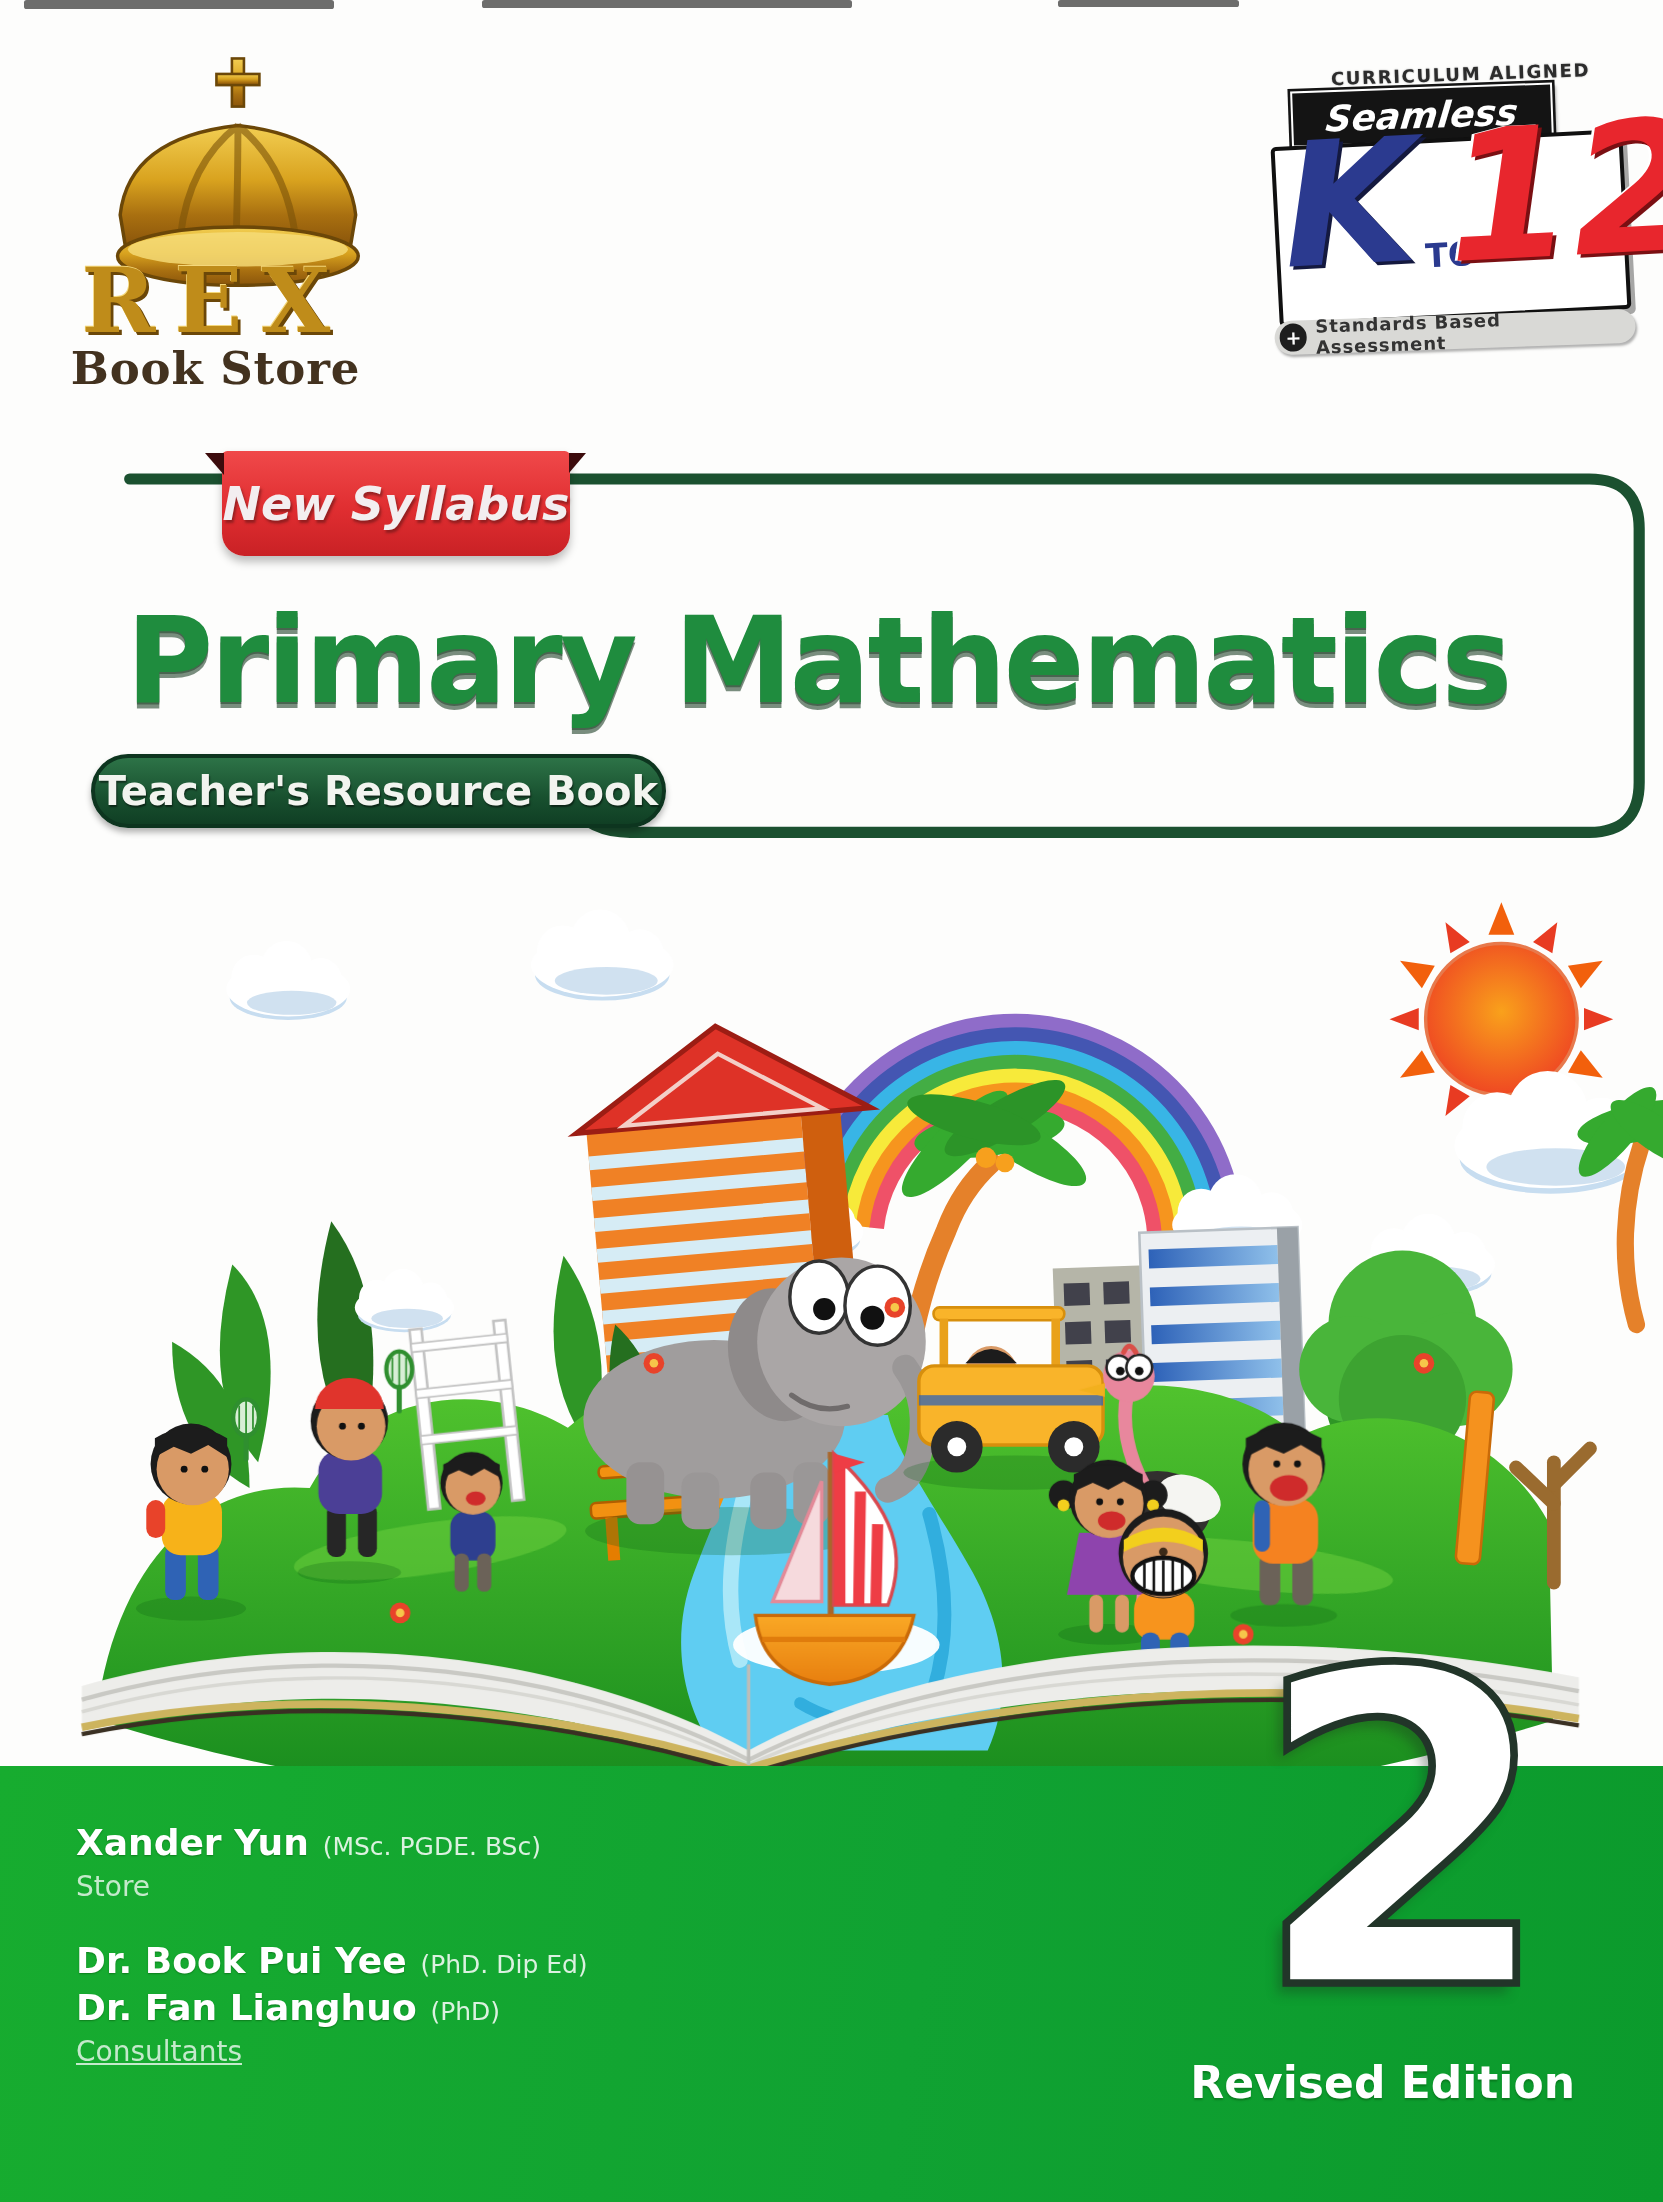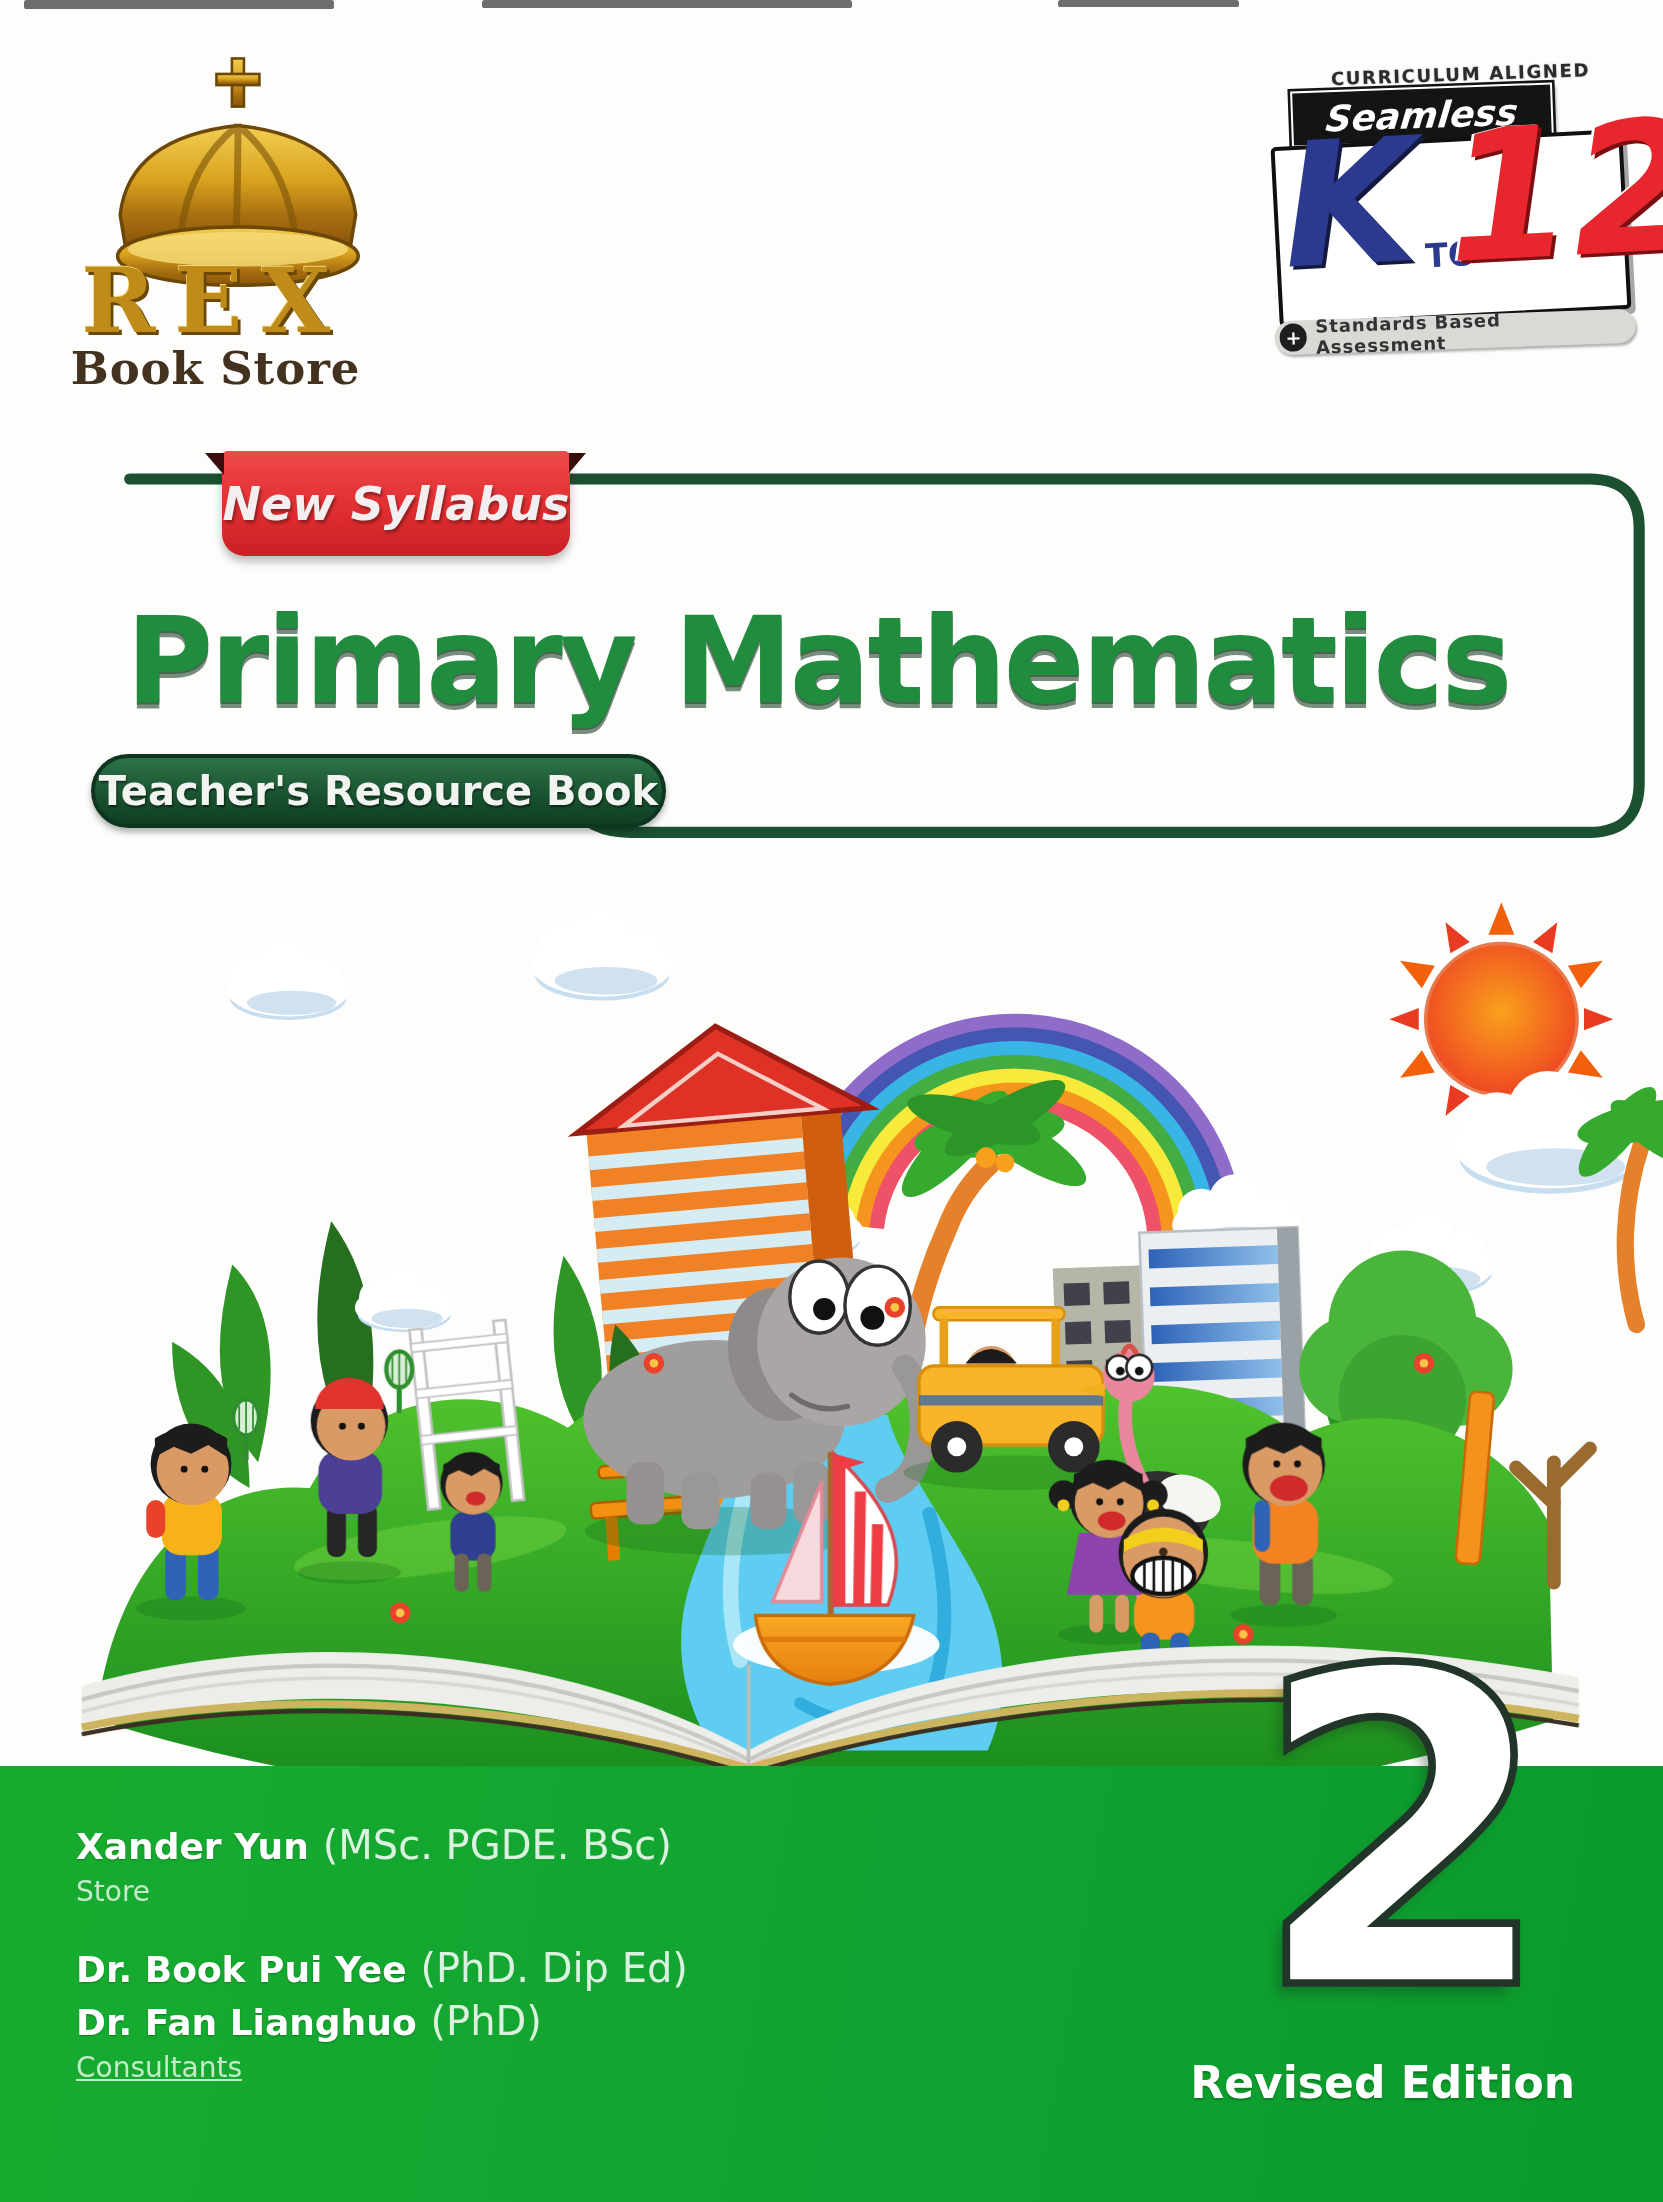--- a/index.html
+++ b/index.html
@@ -62,21 +62,21 @@
 
   
   #scene{left:0;top:860px;}
 
   
   #band{left:0;top:1766px;width:1664px;height:437px;
     background:linear-gradient(100deg,#17ac2f 0%,var(--band-green,#10a232) 55%,#0b9a2c 100%);}
   #credits{position:absolute;left:76px;top:53px;color:#fff;}
   .credit-line{display:flex;align-items:baseline;gap:13.8px;line-height:1.32;}
   .credit-name{font-size:36px;font-weight:700;text-shadow:0 0.9px 1.7px rgba(0,60,0,.4);}
-  .credit-quals{font-size:40px;font-weight:400;opacity:.85;}
+  .credit-quals{font-size:25px;font-weight:400;opacity:.85;}
   .credit-role{font-size:28px;font-weight:400;opacity:.75;margin:3.4px 0 34px 0;}
   #edition{position:absolute;right:89px;top:291px;font-size:44px;font-weight:700;color:#fff;
     text-shadow:0 1.7px 1.7px rgba(0,60,0,.35);}
 
   
   #level-num{left:1192px;top:1616px;width:422px;text-align:center;z-index:6;
     font-size:434px;line-height:1;font-weight:700;color:#ffffff;
     -webkit-text-stroke:7.7px #223529;
     text-shadow:-8.6px 10.3px 12px rgba(25,45,30,.35);}
 </style>

